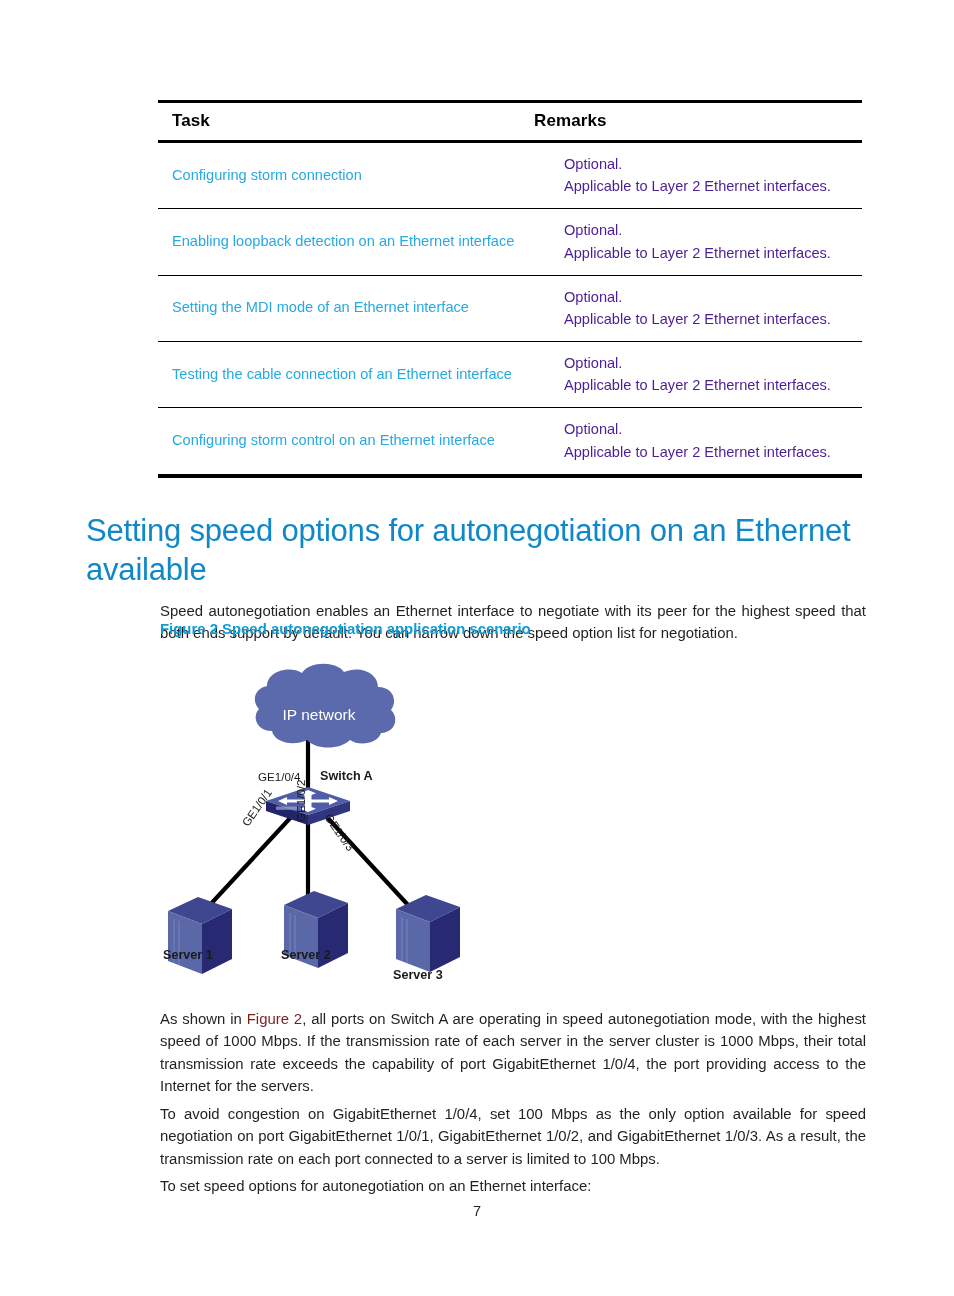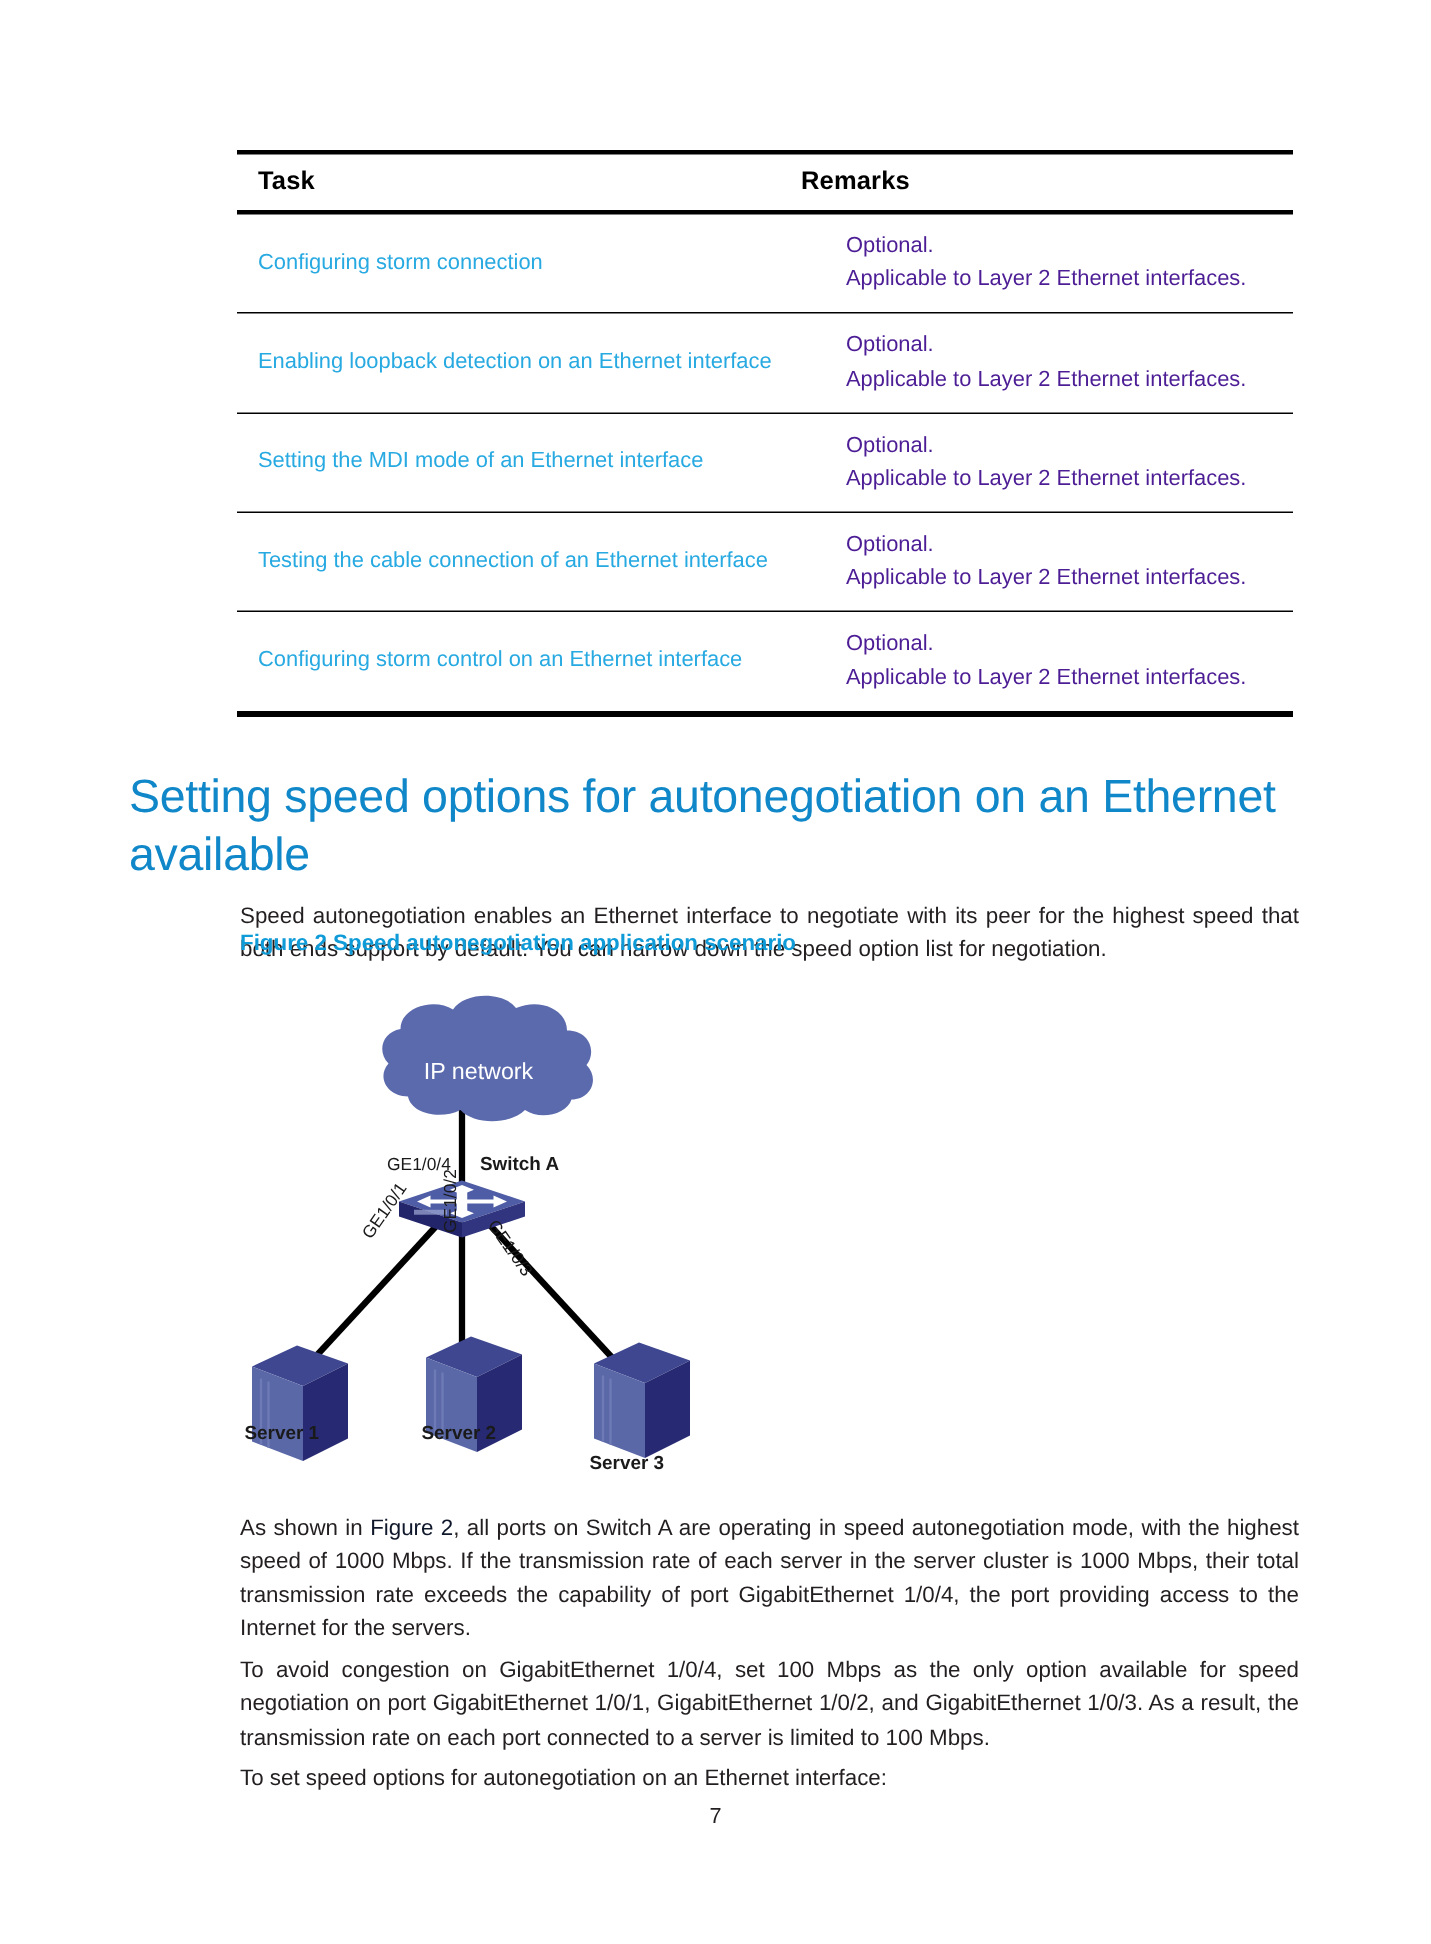--- a/index.html
+++ b/index.html
@@ -96,21 +96,21 @@
     line-height: 1.5;
     color: #231f20;
     text-align: justify;
   }
   .p-intro  { top: 585px; }
   .p-as-shown { top: 993px; }
   .p-avoid  { top: 1088px; }
   .p-toset  { top: 1160px; text-align: left; }
 
   .inline-link {
-    color: #0f172a;
+    color: #7f1d1d;
     text-decoration: none;
   }
 
   .figure-caption {
     position: absolute;
     left: 160px;
     top: 621px;
     font-size: 14.9px;
     font-weight: bold;
     color: #0f9bd7;

